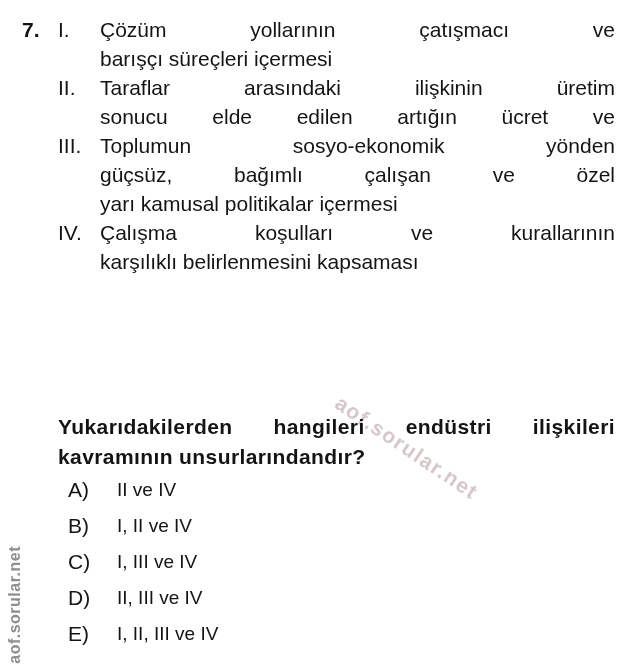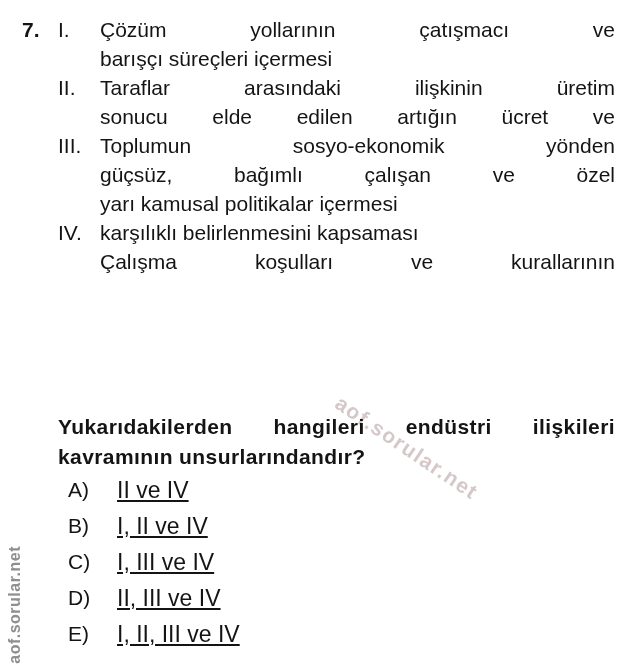--- a/index.html
+++ b/index.html
@@ -98,21 +98,21 @@
     display: flex;
     height: 36px;
     align-items: center;
     cursor: default;
   }
   .option-letter {
     flex: 0 0 49px;
     width: 49px;
     font-size: 21px;
   }
-  .option-text { font-size: 23px; text-decoration: underline; }
+  .option-text { font-size: 19px; }
 </style>
 </head>
 <body>
 
 <div class="page">
 
   <div class="wm-diagonal">aof.sorular.net</div>
   <div class="wm-vertical">aof.sorular.net</div>
 
   <div class="content">
@@ -142,22 +142,22 @@
         <div class="item-lines">
           <div class="line just">Toplumun sosyo-ekonomik yönden</div>
           <div class="line just">güçsüz, bağımlı çalışan ve özel</div>
           <div class="line last">yarı kamusal politikalar içermesi</div>
         </div>
       </div>
 
       <div class="item">
         <span class="item-numeral">IV.</span>
         <div class="item-lines">
+          <div class="line just">Çalışma koşulları ve kurallarının</div>
           <div class="line last">karşılıklı belirlenmesini kapsaması</div>
-          <div class="line just">Çalışma koşulları ve kurallarının</div>
         </div>
       </div>
 
     </div>
 
     <div class="question">
       <div class="line just">Yukarıdakilerden hangileri endüstri ilişkileri</div>
       <div class="line last">kavramının unsurlarındandır?</div>
     </div>
 

